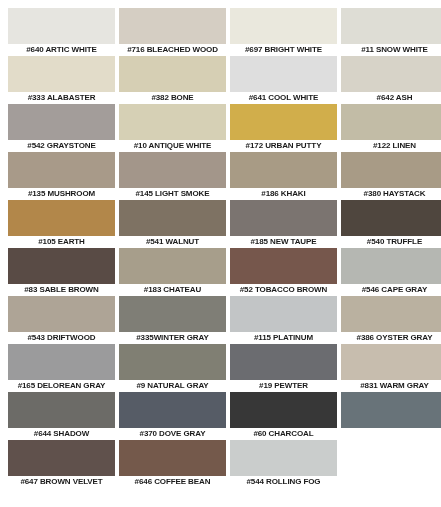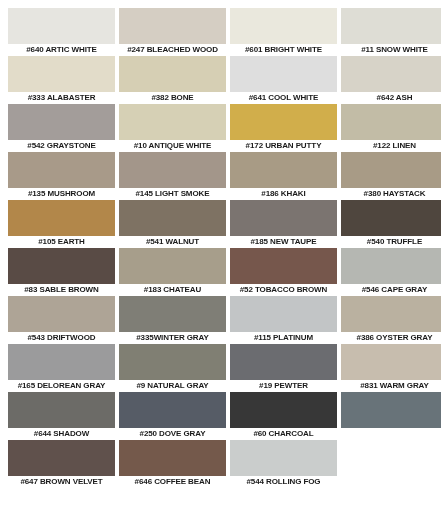--- a/index.html
+++ b/index.html
@@ -65,25 +65,25 @@
 <body>
 
 <div id="chart">
   <div class="grid">
       <div class="cell">
         <div class="swatch" title="#640 ARTIC WHITE" style="background: rgb(230, 229, 224);"></div>
         <div class="label">#640 ARTIC WHITE</div>
       </div>
       <div class="cell">
         <div class="swatch" title="#545 BLEACHED WOOD" style="background: rgb(213, 206, 195);"></div>
-        <div class="label">#247 BLEACHED WOOD</div>
+        <div class="label">#716 BLEACHED WOOD</div>
       </div>
       <div class="cell">
         <div class="swatch" title="#381 BRIGHT WHITE" style="background: rgb(234, 232, 221);"></div>
-        <div class="label">#601 BRIGHT WHITE</div>
+        <div class="label">#697 BRIGHT WHITE</div>
       </div>
       <div class="cell">
         <div class="swatch" title="#11 SNOW WHITE" style="background: rgb(222, 221, 213);"></div>
         <div class="label">#11 SNOW WHITE</div>
       </div>
       <div class="cell">
         <div class="swatch" title="#333 ALABASTER" style="background: rgb(226, 220, 201);"></div>
         <div class="label">#333 ALABASTER</div>
       </div>
       <div class="cell">
@@ -193,21 +193,21 @@
       <div class="cell">
         <div class="swatch" title="#643 WARM GRAY" style="background: rgb(199, 189, 174);"></div>
         <div class="label">#831 WARM GRAY</div>
       </div>
       <div class="cell">
         <div class="swatch" title="#644 SHADOW" style="background: rgb(108, 107, 103);"></div>
         <div class="label">#644 SHADOW</div>
       </div>
       <div class="cell">
         <div class="swatch" title="#370 DOVE GRAY" style="background: rgb(86, 92, 102);"></div>
-        <div class="label">#250 DOVE GRAY</div>
+        <div class="label">#370 DOVE GRAY</div>
       </div>
       <div class="cell">
         <div class="swatch" title="#60 CHARCOAL" style="background: rgb(55, 55, 55);"></div>
         <div class="label">#60 CHARCOAL</div>
       </div>
       <div class="cell">
         <div class="swatch" title="#645 STEEL BLUE" style="background: rgb(104, 115, 121);"></div>
       </div>
       <div class="cell">
         <div class="swatch" title="#647 BROWN VELVET" style="background: rgb(96, 81, 76);"></div>

